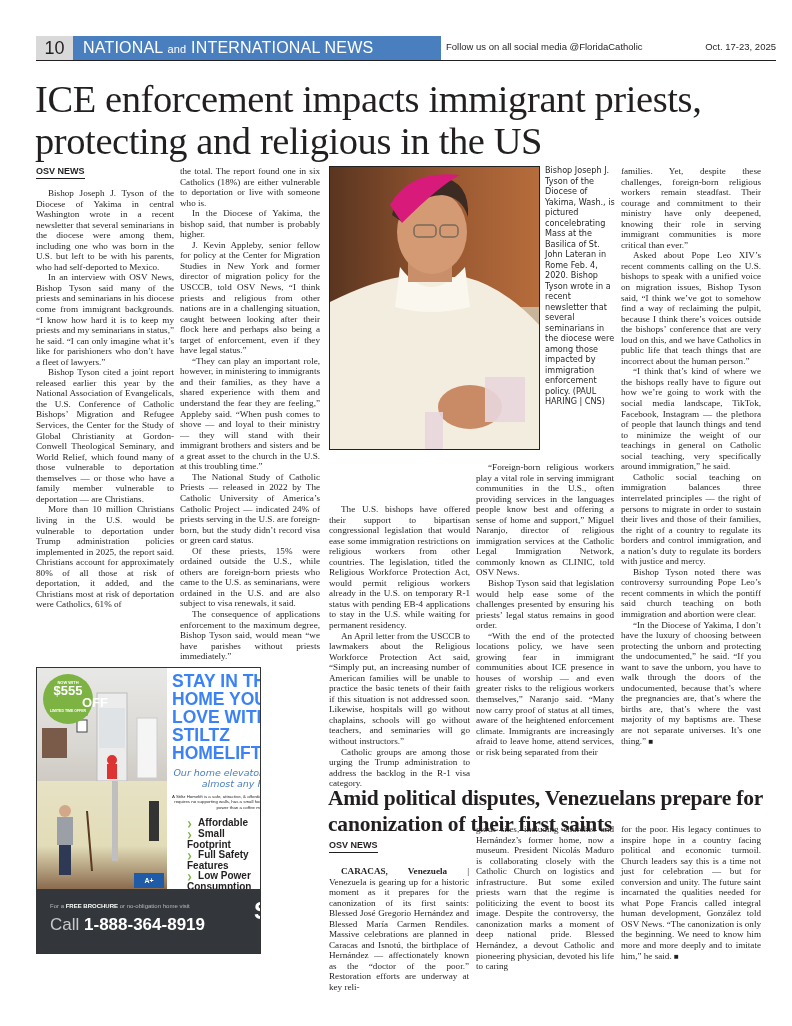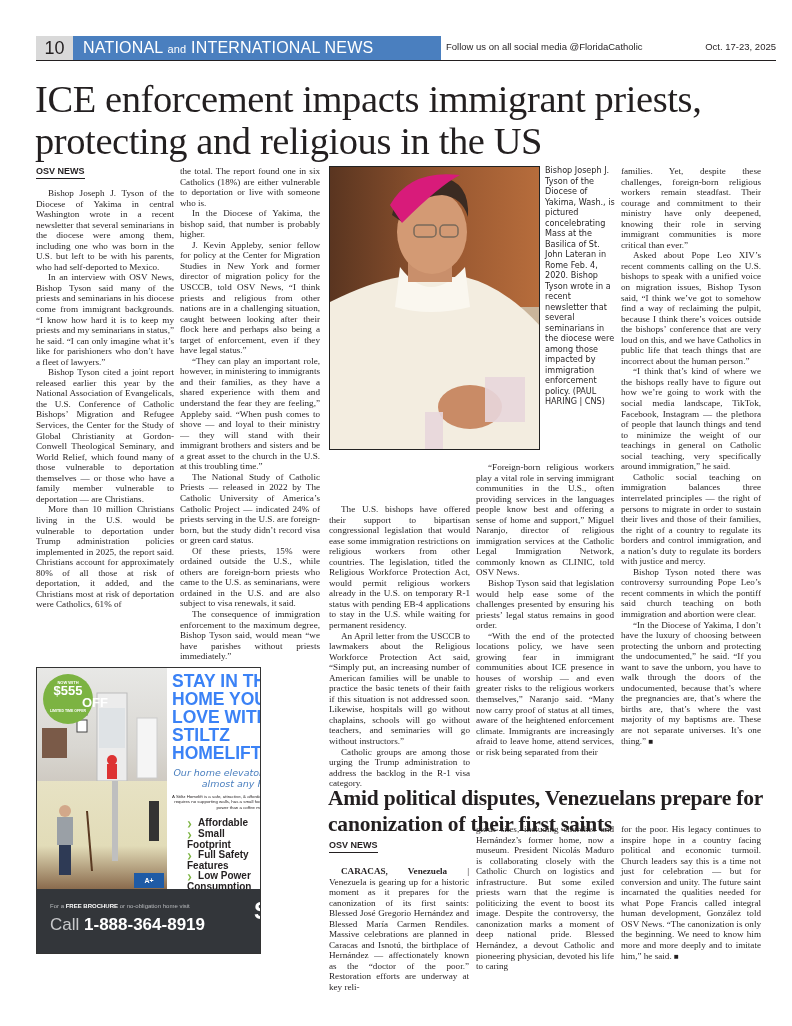--- a/index.html
+++ b/index.html
@@ -77,21 +77,21 @@
   <p>More than 10 million Christians living in the U.S. would be vulnerable to deportation under Trump administration policies implemented in 2025, the report said. Christians account for approximately 80% of all those at risk of deportation, it added, and the Christians most at risk of deportation were Catholics, 61% of</p>
 </div>
 
 <div class="col" style="left:180px; top:166px; width:140px;">
   <p class="noindent" style="text-indent:0">the total. The report found one in six Catholics (18%) are either vulnerable to deportation or live with someone who is.</p>
   <p>In the Diocese of Yakima, the bishop said, that number is probably higher.</p>
   <p>J. Kevin Appleby, senior fellow for policy at the Center for Migration Studies in New York and former director of migration policy for the USCCB, told OSV News, “I think priests and religious from other nations are in a challenging situation, caught between looking after their flock here and perhaps also being a target of enforcement, even if they have legal status.”</p>
   <p>“They can play an important role, however, in ministering to immigrants and their families, as they have a shared experience with them and understand the fear they are feeling,” Appleby said. “When push comes to shove — and loyal to their ministry — they will stand with their immigrant brothers and sisters and be a great asset to the church in the U.S. at this troubling time.”</p>
   <p>The National Study of Catholic Priests — released in 2022 by The Catholic University of America’s Catholic Project — indicated 24% of priests serving in the U.S. are foreign-born, but the study didn’t record visa or green card status.</p>
   <p>Of these priests, 15% were ordained outside the U.S., while others are foreign-born priests who came to the U.S. as seminarians, were ordained in the U.S. and are also subject to visa renewals, it said.</p>
-  <p>The consequence of immigration enforcement to the maximum degree, Bishop Tyson said, would mean “we have parishes without priests immediately.”</p>
+  <p>The consequence of applications enforcement to the maximum degree, Bishop Tyson said, would mean “we have parishes without priests immediately.”</p>
 </div>
 
 <div class="photo" title="Bishop Joseph J. Tyson in white vestments and pink zucchetto">
   <svg width="211" height="284" viewBox="0 0 211 284">
     <defs>
       <linearGradient id="bg" x1="0" y1="0" x2="1" y2="0">
         <stop offset="0" stop-color="#5a3520"></stop>
         <stop offset="0.6" stop-color="#9c5a32"></stop>
         <stop offset="1" stop-color="#b76d3c"></stop>
       </linearGradient>

